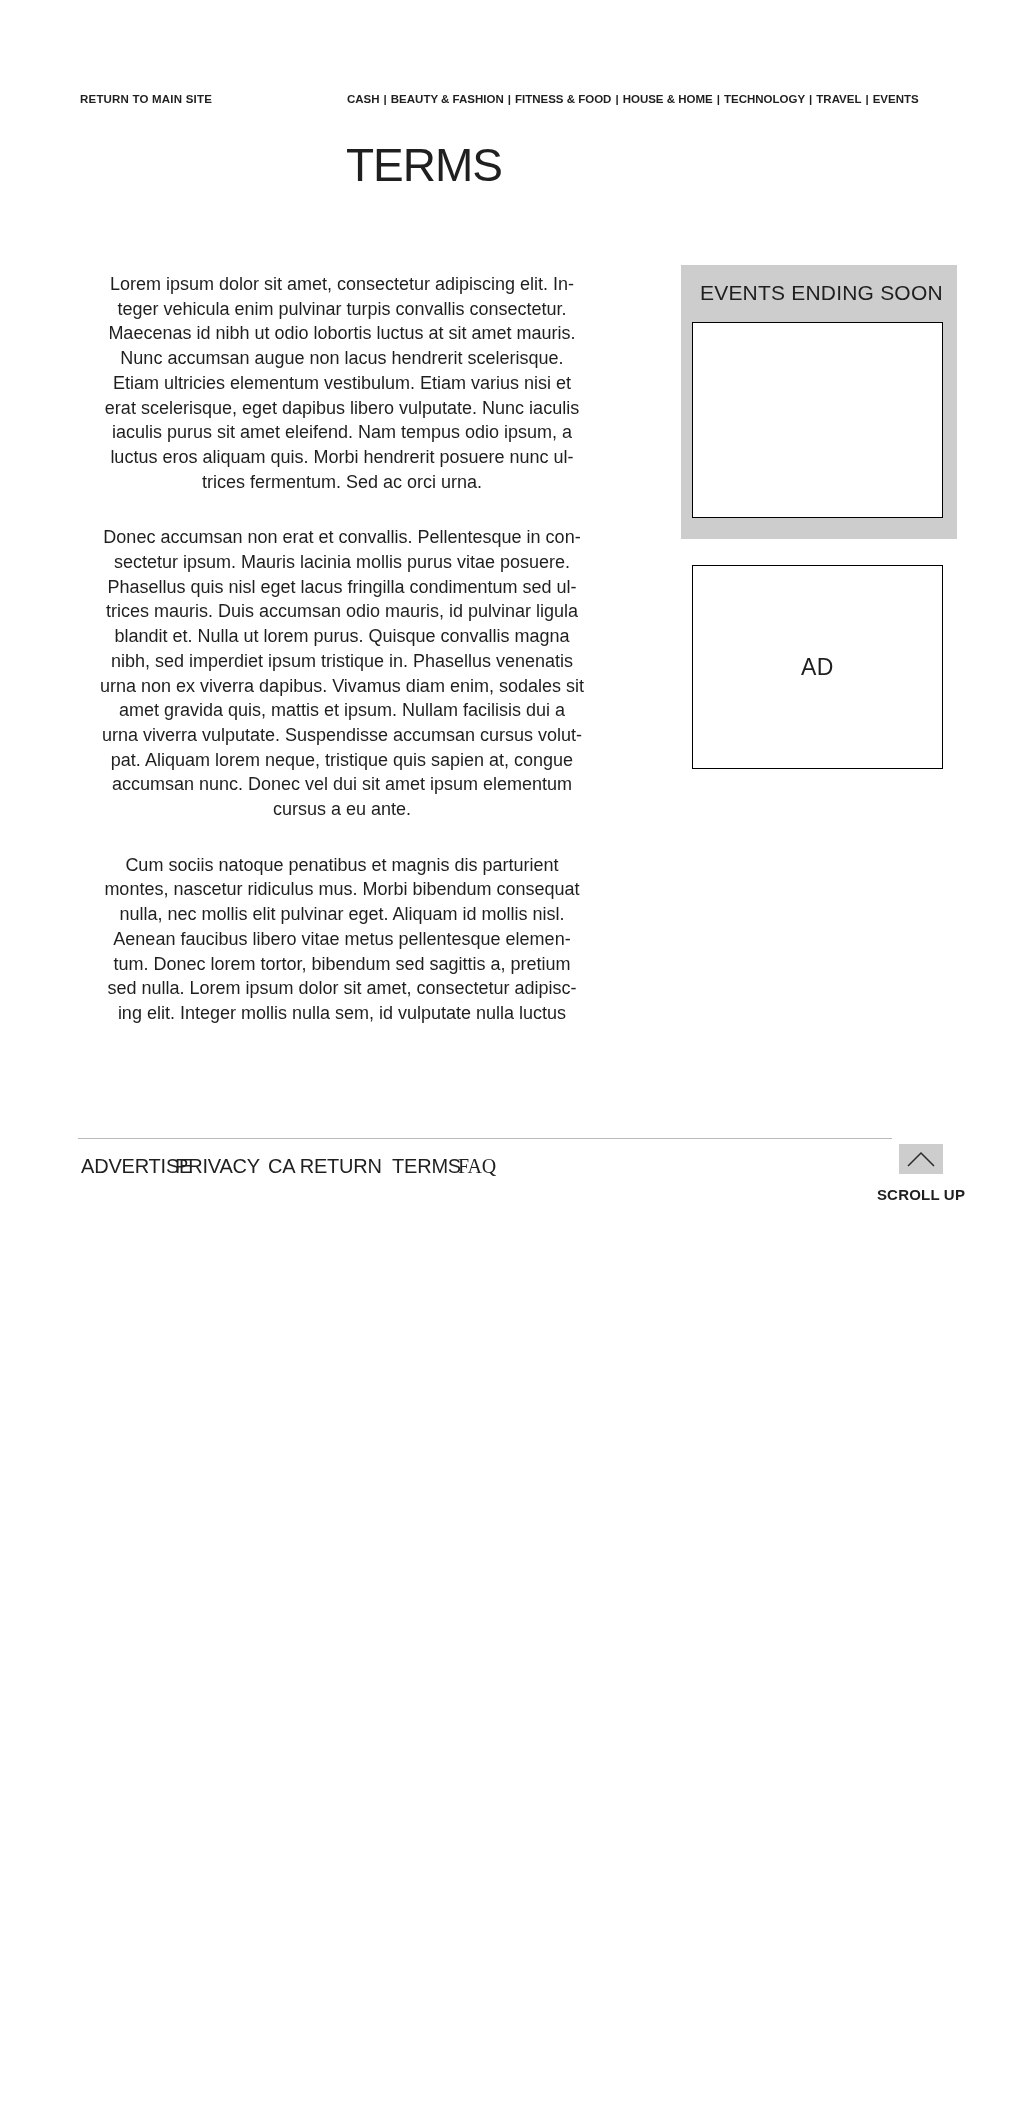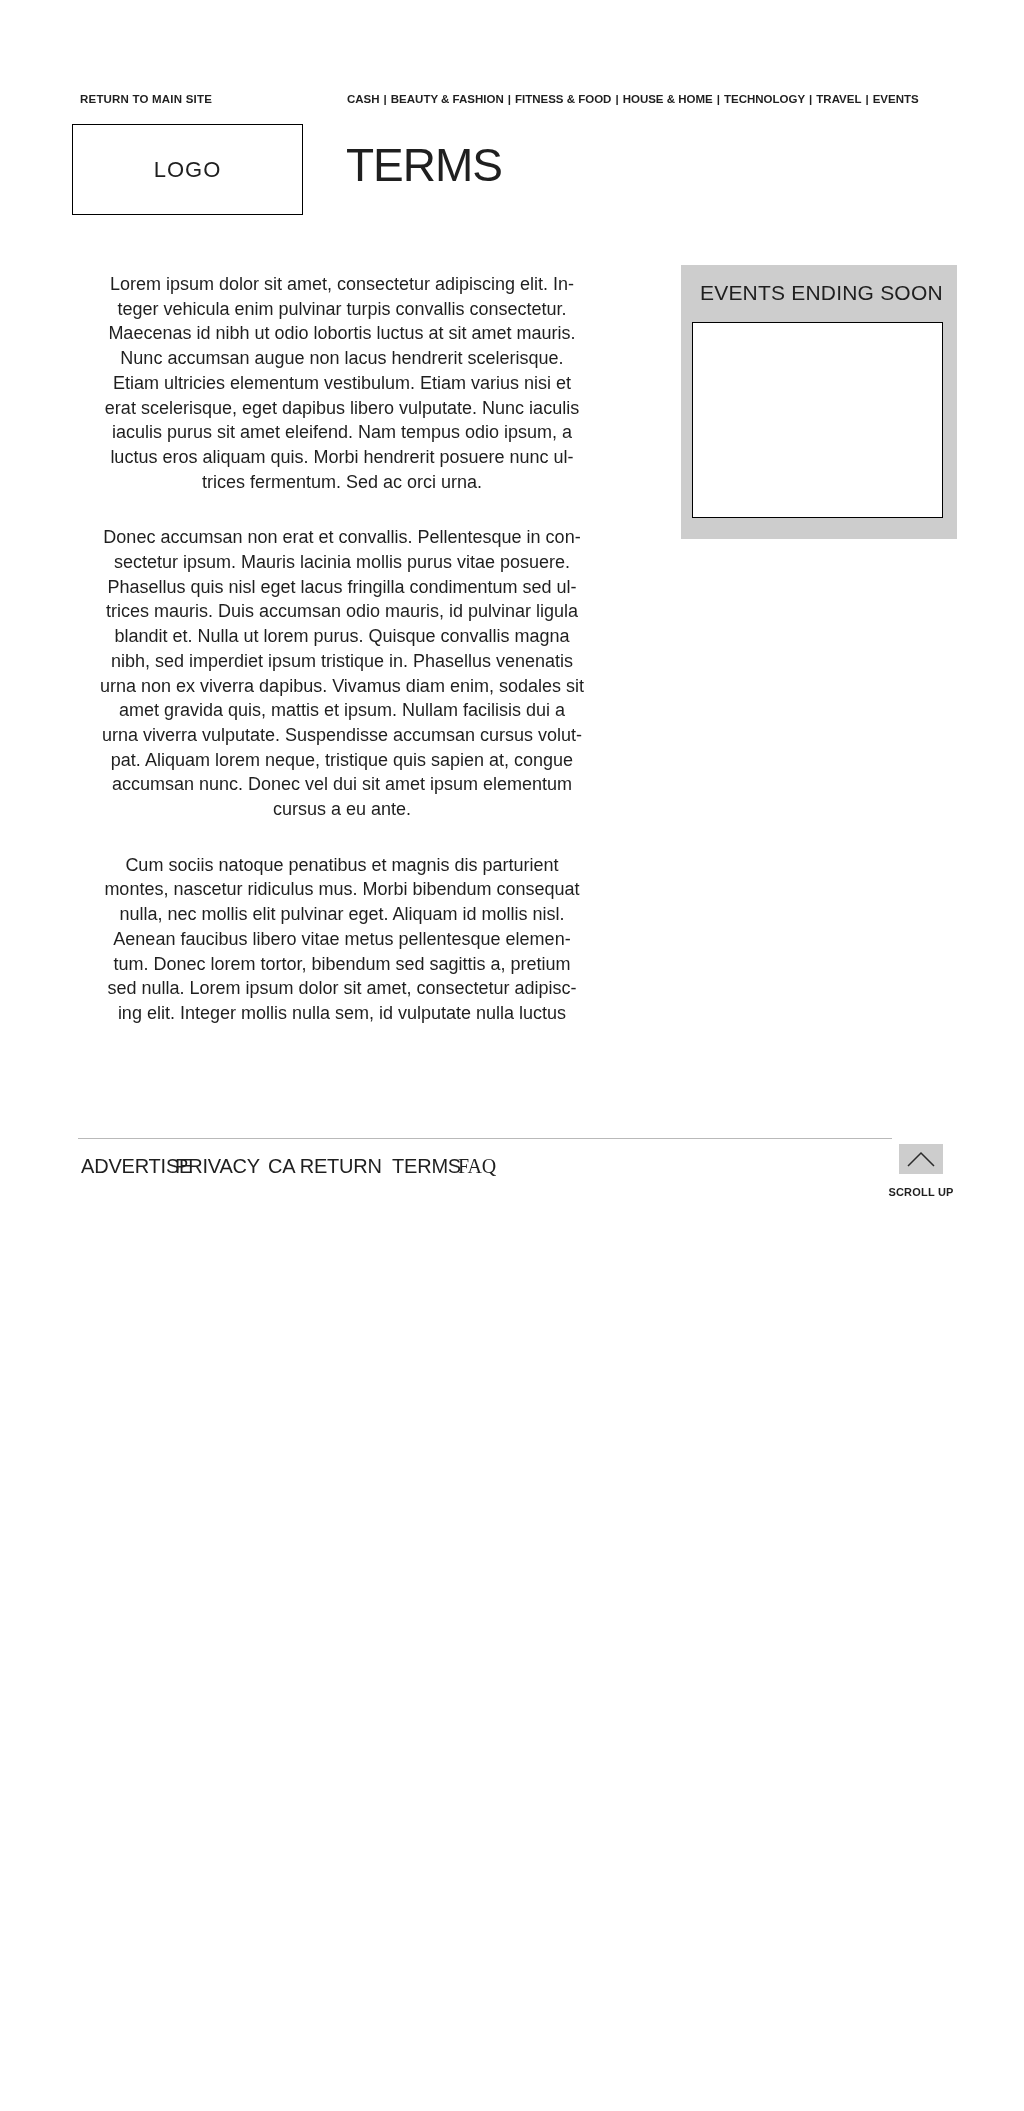--- a/index.html
+++ b/index.html
@@ -93,38 +93,35 @@
   .scroll-btn {
     position: absolute; left: 899px; top: 1144px;
     width: 44px; height: 30px;
     background: #cdcdcd;
     display: flex; align-items: center; justify-content: center;
     cursor: pointer;
   }
   .scroll-label {
     position: absolute; left: 871px; top: 1186px;
     width: 100px; text-align: center;
-    font-size: 11px; font-weight: bold; letter-spacing: 0.2px;
+    font-size: 15px; font-weight: bold; letter-spacing: 0.2px;
     cursor: pointer;
   }
 </style>
 </head>
 <body>
 
 <div class="page">
 
   <div class="topnav-return">RETURN TO MAIN SITE</div>
 
   <div class="topnav-cats">
     <span class="cat">CASH</span><span class="sep">|</span><span class="cat">BEAUTY &amp; FASHION</span><span class="sep">|</span><span class="cat">FITNESS &amp; FOOD</span><span class="sep">|</span><span class="cat">HOUSE &amp; HOME</span><span class="sep">|</span><span class="cat">TECHNOLOGY</span><span class="sep">|</span><span class="cat">TRAVEL</span><span class="sep">|</span><span class="cat">EVENTS</span>
   </div>
 
-  <div class="logo-box">
-    <span>LOGO</span>
-  </div>
   <div class="page-title">TERMS</div>
 
   <div class="body-copy">
     <p>Lorem ipsum dolor sit amet, consectetur adipiscing elit. In-
 teger vehicula enim pulvinar turpis convallis consectetur.
 Maecenas id nibh ut odio lobortis luctus at sit amet mauris.
 Nunc accumsan augue non lacus hendrerit scelerisque.
 Etiam ultricies elementum vestibulum. Etiam varius nisi et
 erat scelerisque, eget dapibus libero vulputate. Nunc iaculis
 iaculis purus sit amet eleifend. Nam tempus odio ipsum, a
@@ -149,20 +146,23 @@
 tum. Donec lorem tortor, bibendum sed sagittis a, pretium
 sed nulla. Lorem ipsum dolor sit amet, consectetur adipisc-
 ing elit. Integer mollis nulla sem, id vulputate nulla luctus</p>
   </div>
 
   <div class="sweeps-panel">
     <div class="sweeps-title">EVENTS ENDING SOON</div>
     <div class="sweeps-box"></div>
   </div>
 
+  <div class="ad-box">
+    <span>AD</span>
+  </div>
 
   <div class="footer-rule"></div>
 
   <span class="footer-link fl-0">ADVERTISE</span>
   <span class="footer-link fl-1">PRIVACY</span>
   <span class="footer-link fl-2">CA RETURN</span>
   <span class="footer-link fl-3">TERMS</span>
   <span class="footer-link fl-4">FAQ</span>
 
   <div class="scroll-btn">

